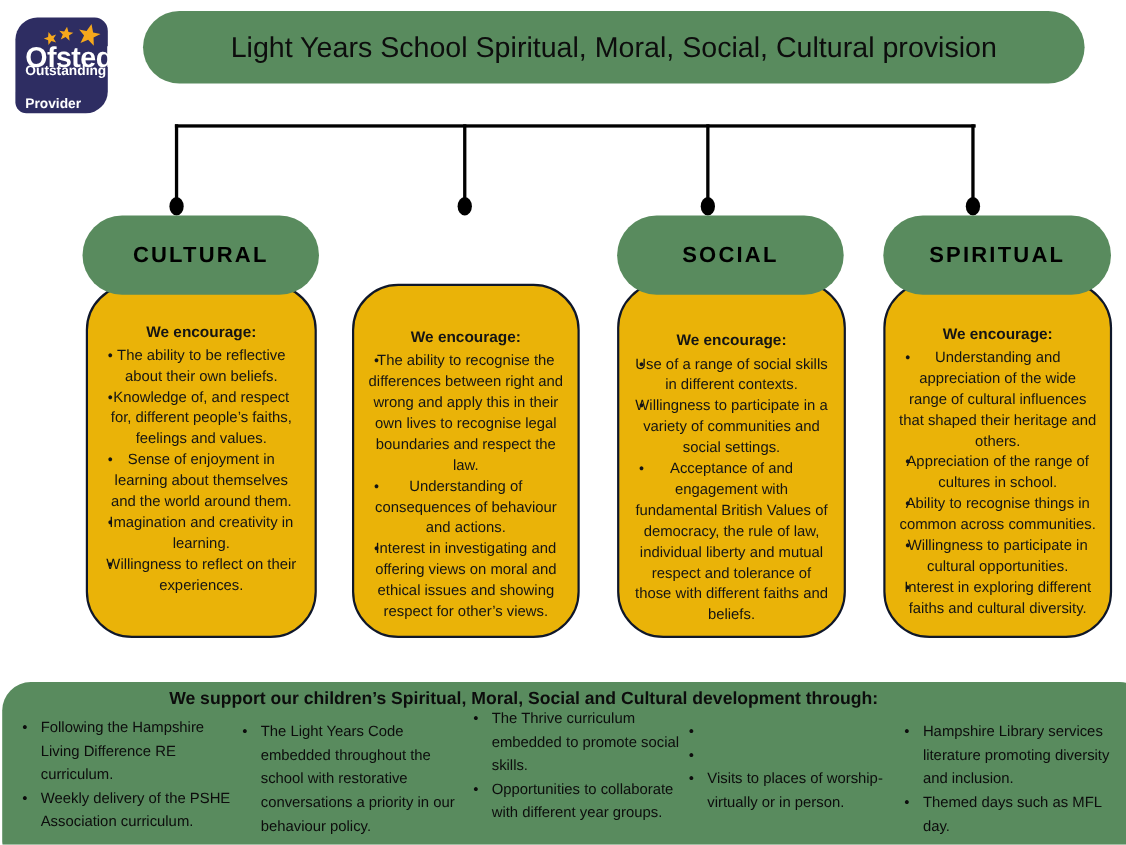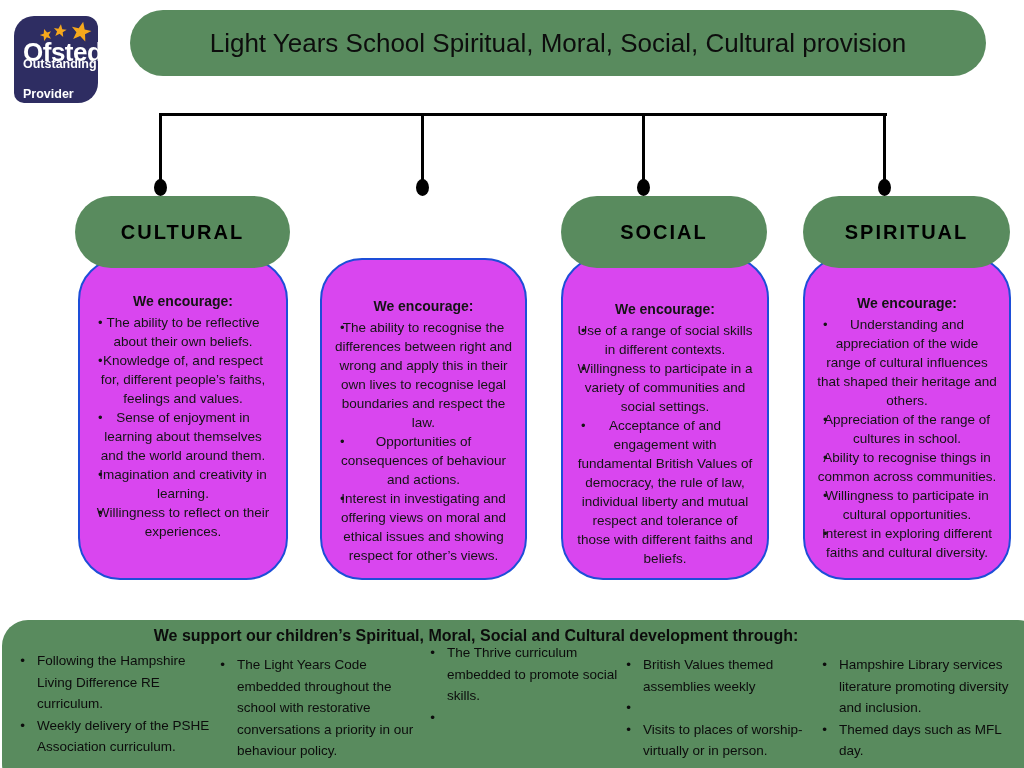--- a/index.html
+++ b/index.html
@@ -29,21 +29,21 @@
   .d1{left:154px}.d2{left:416px}.d3{left:637px}.d4{left:878px}
 
   
   .pill{position:absolute;top:196px;height:72px;background:var(--green,#598b5e);
         border-radius:36px;z-index:3;display:flex;align-items:center;justify-content:center;
         font-weight:bold;font-size:20px;letter-spacing:2px;color:#000;}
   .p1{left:75px;width:215px}.p2{left:318px;width:207px}
   .p3{left:561px;width:206px}.p4{left:803px;width:207px}
 
   
-  .card{position:absolute;background:#d946ef;border:2px solid #1d4ed8;border-radius:42px;
+  .card{position:absolute;background:#eab308;border:2px solid #0f172a;border-radius:42px;
         z-index:2;box-sizing:border-box;padding:30px 8px 0;}
   .c1{left:78px;top:258px;width:210px;height:322px;padding-top:32px;}
   .c2{left:320px;top:258px;width:207px;height:322px;padding-top:37px;}
   .c3{left:561px;top:256px;width:208px;height:324px;padding-top:42px;}
   .c4{left:803px;top:256px;width:208px;height:324px;padding-top:36px;}
   .card .card-heading{text-align:center;font-weight:bold;font-size:14px;line-height:19px;margin:0 0 2px;}
   .card ul{list-style:none;margin:0;padding:0;font-size:13.5px;line-height:19px;}
   .card li{position:relative;}
   .card li .t{display:block;text-align:center;padding:0 4px;}
   .card li .b{position:absolute;left:10px;top:0;font-size:13px;}
@@ -126,21 +126,21 @@
 
   <div class="card c2">
     <div class="card-heading">We encourage:</div>
     <ul>
       <li>
           <span class="b">•</span>
           <span class="t">The ability to recognise the differences between right and wrong and apply this in their own lives to recognise legal boundaries and respect the law.</span>
         </li>
       <li>
           <span class="b">•</span>
-          <span class="t">Opportunities of consequences of behaviour and actions.</span>
+          <span class="t">Understanding of consequences of behaviour and actions.</span>
         </li>
       <li>
           <span class="b">•</span>
           <span class="t">Interest in investigating and offering views on moral and ethical issues and showing respect for other’s views.</span>
         </li>
     </ul>
   </div>
 
   <div class="card c3">
     <div class="card-heading">We encourage:</div>
@@ -212,29 +212,29 @@
     </div>
 
     <div class="fcol f3">
       <ul>
         <li>
             <span class="b">•</span>
             <span class="t">The Thrive curriculum embedded to promote social skills.</span>
           </li>
         <li>
             <span class="b">•</span>
+            <span class="t">Opportunities to collaborate with different year groups.</span>
           </li>
       </ul>
     </div>
 
     <div class="fcol f4">
       <ul>
         <li>
             <span class="b">•</span>
-            <span class="t">British Values themed assemblies weekly</span>
           </li>
         <li>
             <span class="b">•</span>
           </li>
         <li>
             <span class="b">•</span>
             <span class="t">Visits to places of worship- virtually or in person.</span>
           </li>
       </ul>
     </div>

